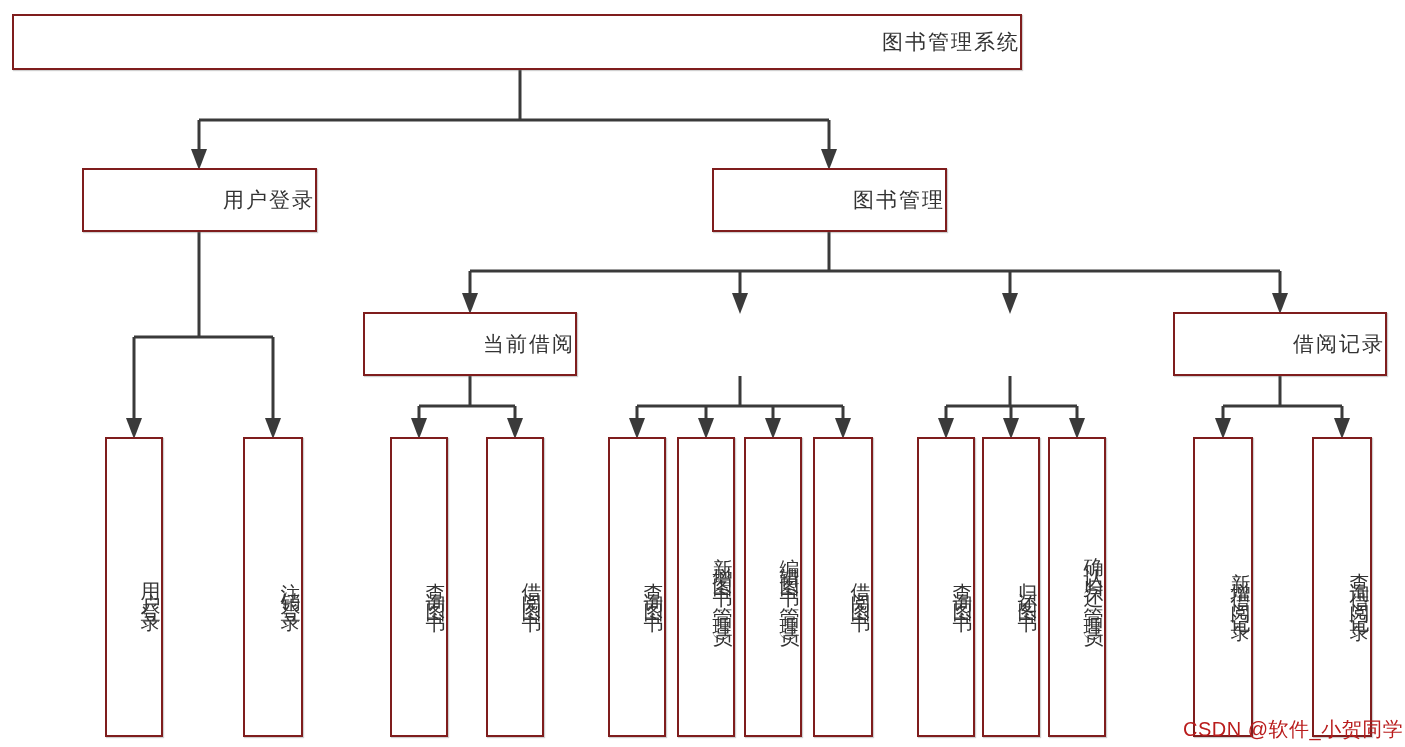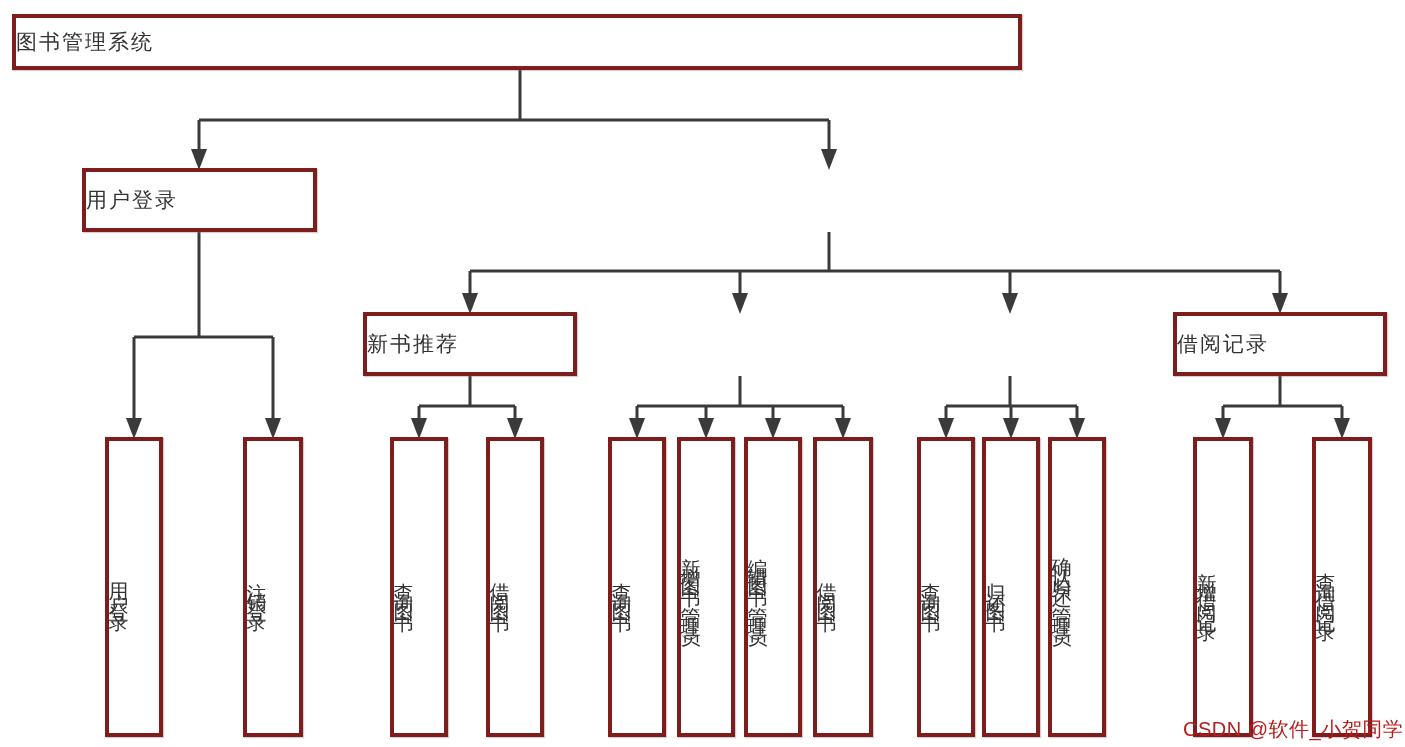--- a/index.html
+++ b/index.html
@@ -18,24 +18,24 @@
   .connectors {
     position: absolute;
     left: 0;
     top: 0;
     pointer-events: none;
   }
   .box {
     position: absolute;
     box-sizing: border-box;
     background: #ffffff;
-    border: 4px solid #7f1d1d;
+    border: 2px solid #7f1d1d;
     display: flex;
     align-items: center;
-    justify-content: flex-start;
+    justify-content: flex-end;
     box-shadow: 1px 1px 1px rgba(120,120,120,0.35);
   }
   .h-label {
     font-size: 21px;
     letter-spacing: 2px;
     color: #333333;
     white-space: nowrap;
   }
   .v-label {
     writing-mode: vertical-rl;
@@ -95,23 +95,26 @@
     </g>
   </svg>
 
   <div class="box" style="left:12px;top:14px;width:1010px;height:56px">
     <span class="h-label">图书管理系统</span>
   </div>
 
   <div class="box" style="left:82px;top:168px;width:235px;height:64px">
     <span class="h-label">用户登录</span>
   </div>
+  <div class="box" style="left:712px;top:168px;width:235px;height:64px">
+    <span class="h-label">图书管理</span>
+  </div>
 
   <div class="box" style="left:363px;top:312px;width:214px;height:64px">
-    <span class="h-label">新书推荐</span>
+    <span class="h-label">当前借阅</span>
   </div>
   <div class="box" style="left:1173px;top:312px;width:214px;height:64px">
     <span class="h-label">借阅记录</span>
   </div>
 
   <div class="box" style="left:105px;top:437px;width:58px;height:300px">
     <span class="v-label">用户登录</span>
   </div>
   <div class="box" style="left:243px;top:437px;width:60px;height:300px">
     <span class="v-label">注销登录</span>

